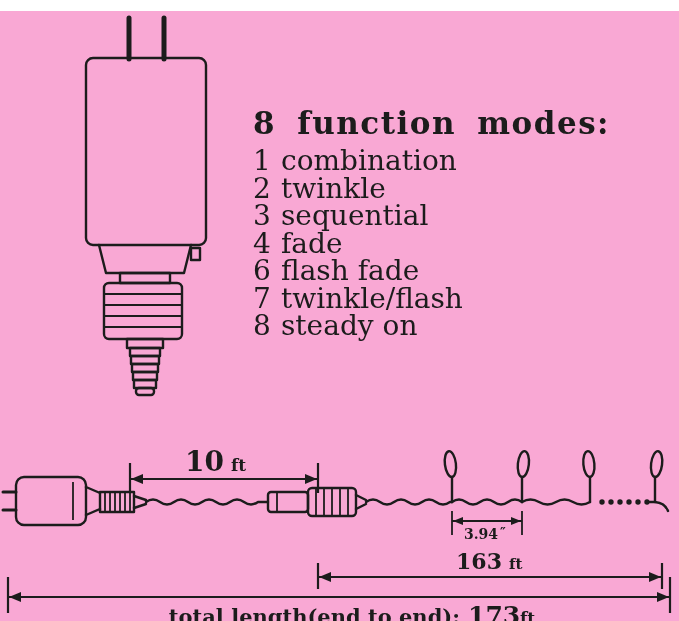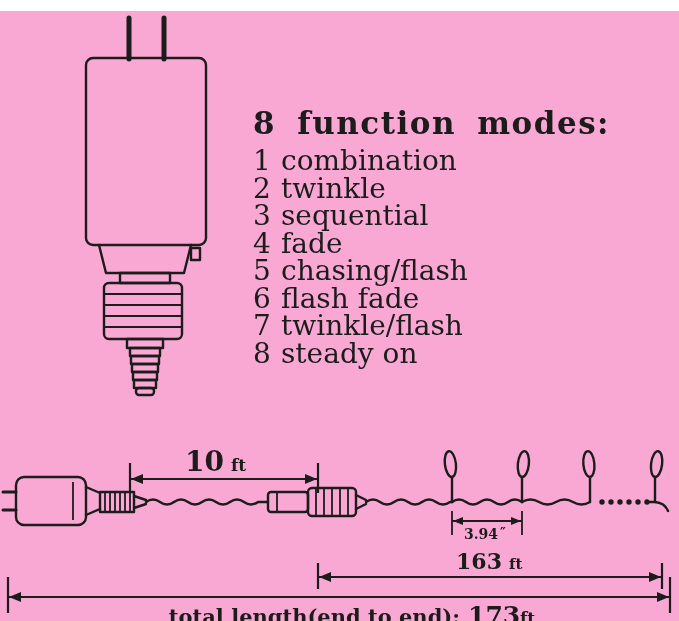--- a/index.html
+++ b/index.html
@@ -67,23 +67,20 @@
       <span class="mode-num">1</span><span>combination</span>
     </div>
     <div class="mode-row">
       <span class="mode-num">2</span><span>twinkle</span>
     </div>
     <div class="mode-row">
       <span class="mode-num">3</span><span>sequential</span>
     </div>
     <div class="mode-row">
       <span class="mode-num">4</span><span>fade</span>
-    </div>
-    <div class="mode-row">
-      <span class="mode-num">5</span><span>chasing/flash</span>
     </div>
     <div class="mode-row">
       <span class="mode-num">6</span><span>flash fade</span>
     </div>
     <div class="mode-row">
       <span class="mode-num">7</span><span>twinkle/flash</span>
     </div>
     <div class="mode-row">
       <span class="mode-num">8</span><span>steady on</span>
     </div>

